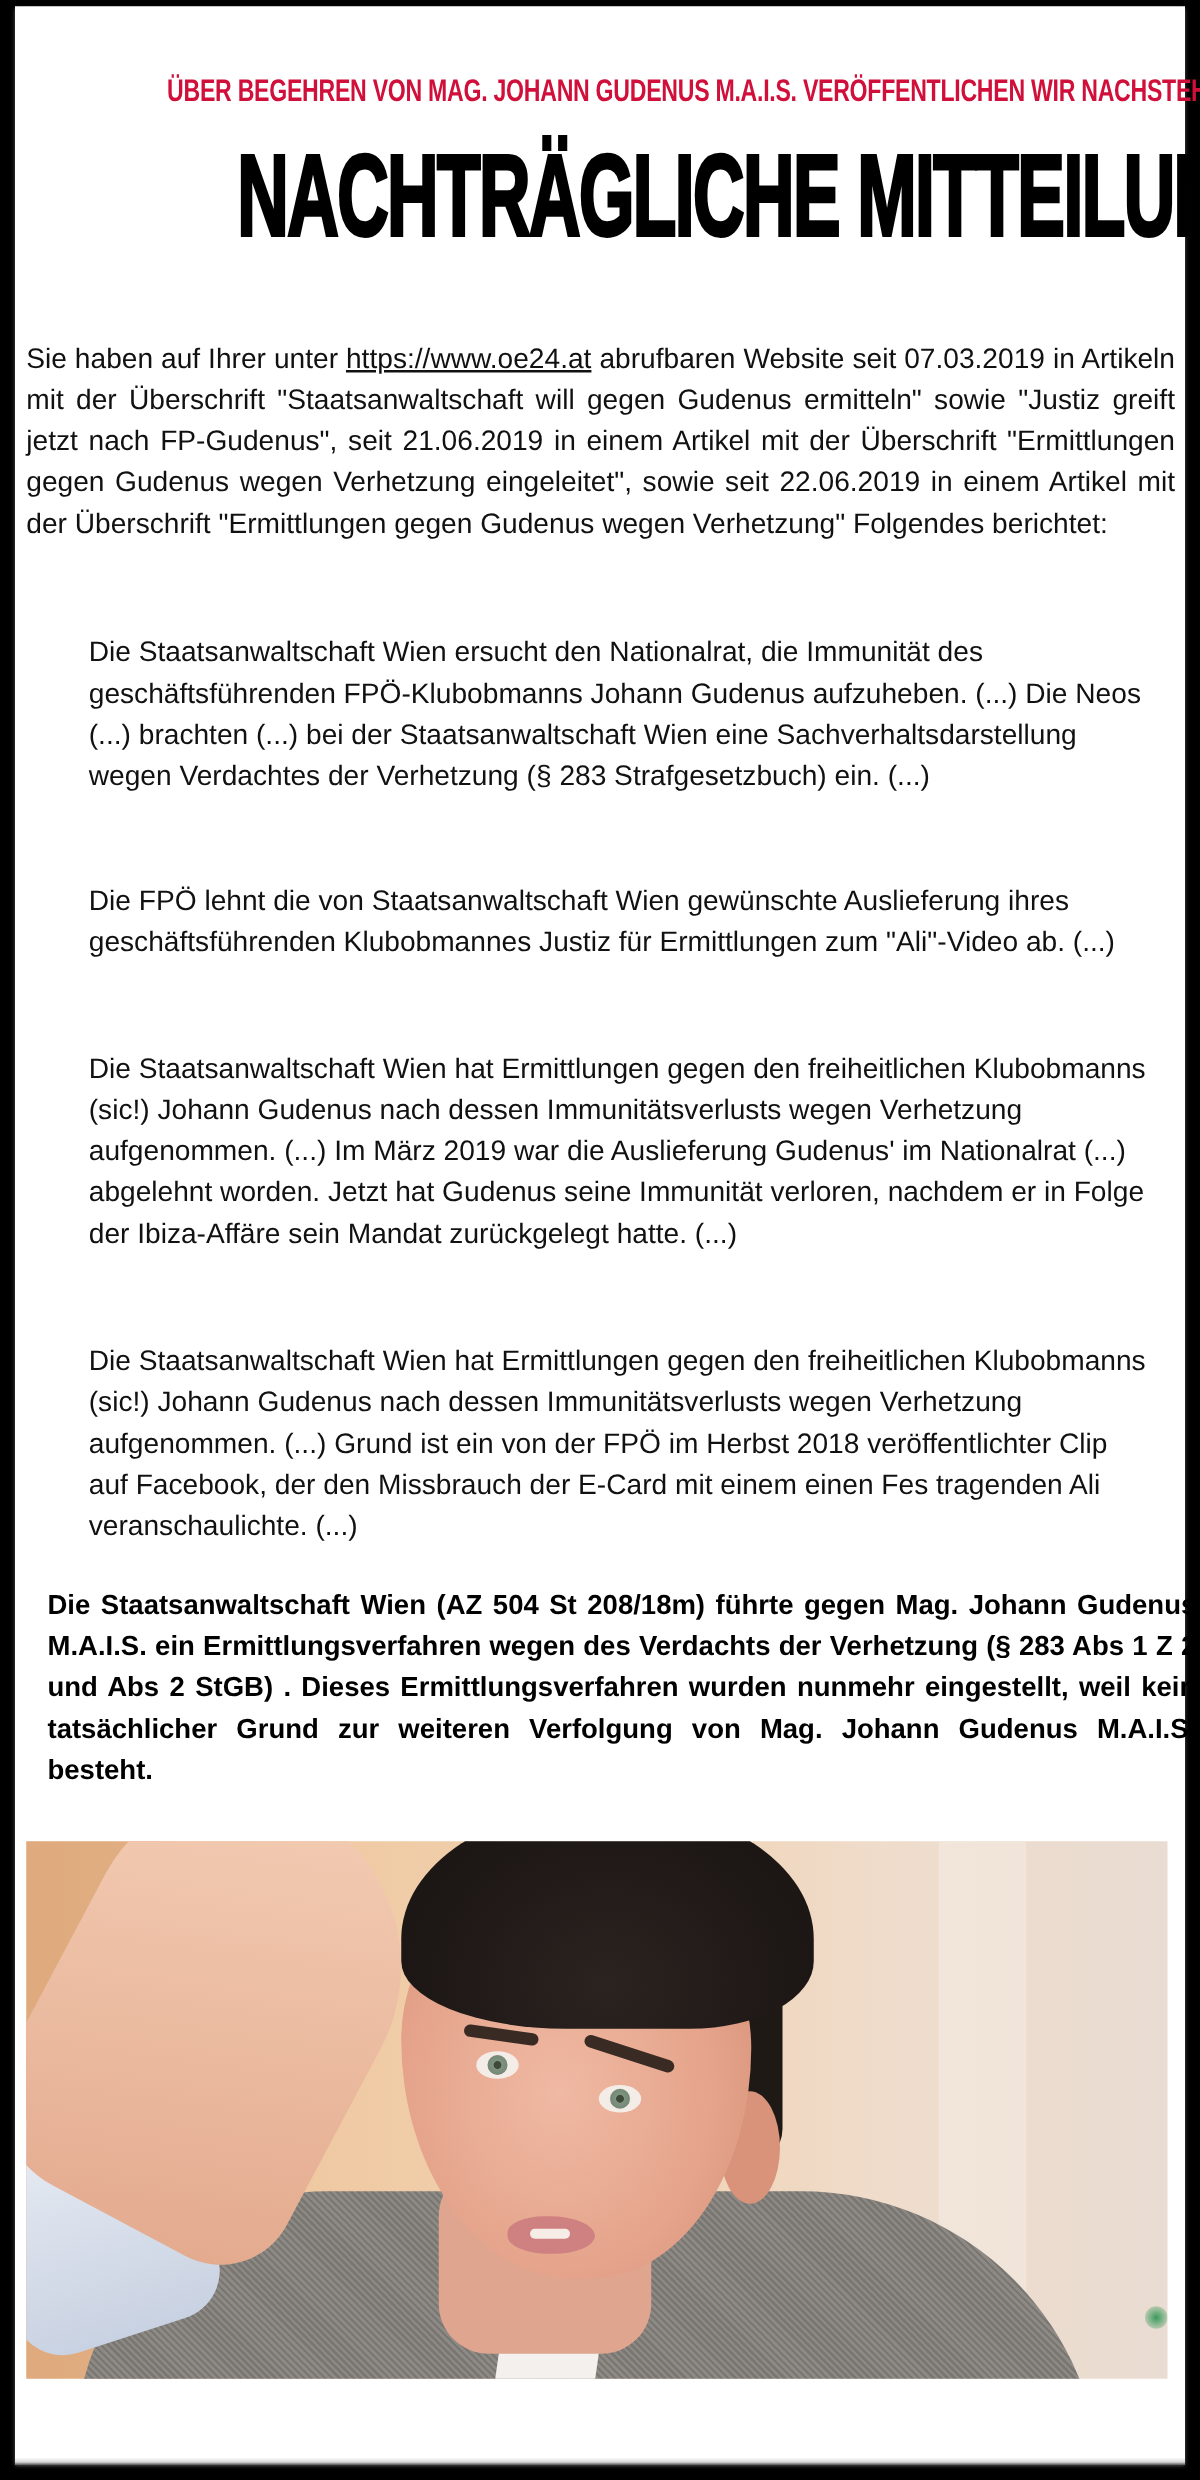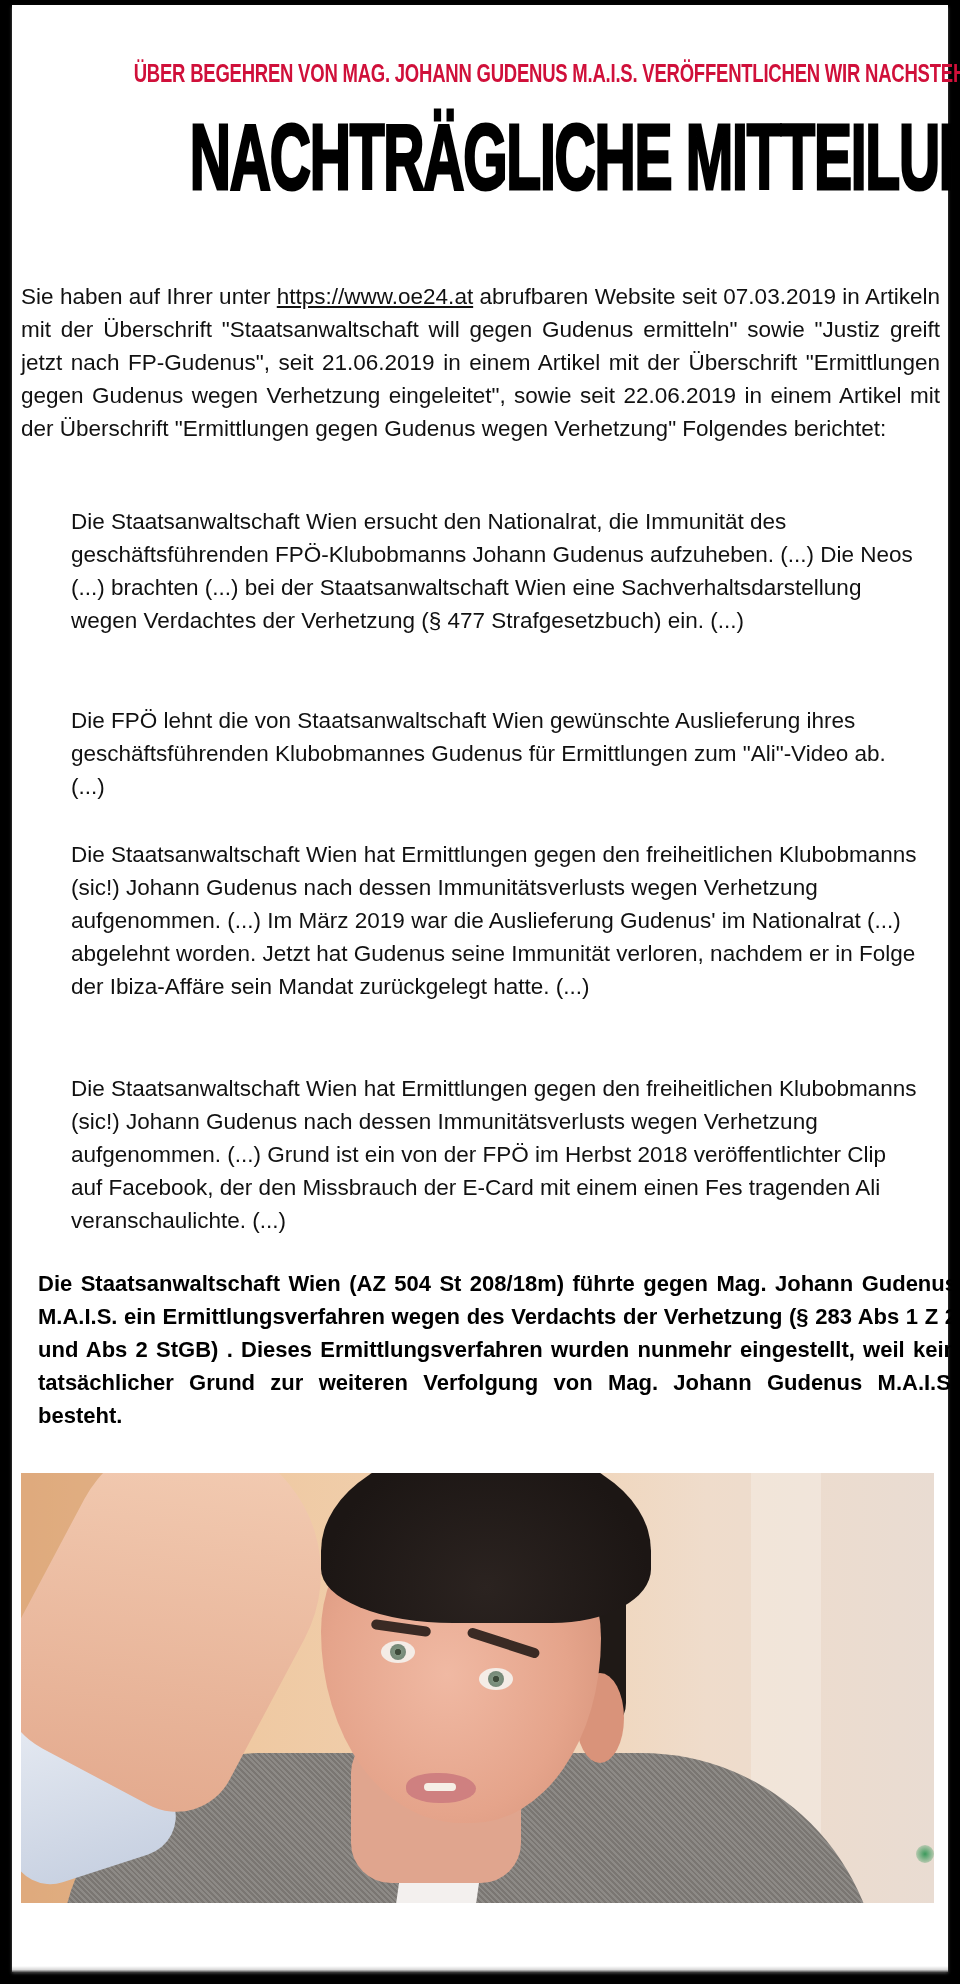--- a/index.html
+++ b/index.html
@@ -45,21 +45,21 @@
       font-size: 92px;
       line-height: 100px;
       letter-spacing: -2px;
       transform: scaleX(0.62);
       transform-origin: center;
       white-space: nowrap;
       -webkit-text-stroke: 3px #000;
     }
     .intro {
       position: absolute;
-      left: 9px; top: 275px; width: 919px;
+      left: 9px; top: 265px; width: 919px;
       font-family: "Liberation Sans", sans-serif;
       font-size: 22.5px;
       line-height: 33px;
       color: #111;
       text-align: justify;
       margin: 0;
     }
     .intro a { color: #111; text-decoration: underline; }
     .quote {
       position: absolute;
@@ -186,22 +186,22 @@
 <body>
 
 <div class="card">
 
   <div class="subhead" style="color: rgb(208, 16, 58);">ÜBER BEGEHREN VON MAG. JOHANN GUDENUS M.A.I.S. VERÖFFENTLICHEN WIR NACHSTEHENDE</div>
 
   <div class="title">NACHTRÄGLICHE MITTEILUNG:</div>
 
   <p class="intro"><span>Sie haben auf Ihrer unter </span><a>https://www.oe24.at</a><span> abrufbaren Website seit 07.03.2019 in Artikeln mit der Überschrift "Staatsanwaltschaft will gegen Gude­nus ermitteln" sowie "Justiz greift jetzt nach FP-Gudenus", seit 21.06.2019 in einem Artikel mit der Überschrift "Ermittlungen gegen Gudenus wegen Verhet­zung eingeleitet", sowie seit 22.06.2019 in einem Artikel mit der Überschrift "Ermittlungen gegen Gudenus wegen Verhetzung" Folgendes berichtet:</span></p>
 
-  <p class="quote q1">Die Staatsanwaltschaft Wien ersucht den Nationalrat, die Immunität     des geschäftsführenden FPÖ-Klubobmanns Johann Gudenus aufzuheben. (...) Die Neos (...) brachten (...) bei der Staatsanwaltschaft Wien eine Sachver­haltsdarstellung wegen Verdachtes der Verhetzung (§ 477 Strafgesetz­buch) ein. (...)</p>
-  <p class="quote q2">Die FPÖ lehnt die von Staatsanwaltschaft Wien gewünschte Auslieferung ihres geschäftsführenden Klubobmannes Gudenus für Ermittlungen zum "Ali"-Video ab. (...)</p>
+  <p class="quote q1">Die Staatsanwaltschaft Wien ersucht den Nationalrat, die Immunität     des geschäftsführenden FPÖ-Klubobmanns Johann Gudenus aufzuheben. (...) Die Neos (...) brachten (...) bei der Staatsanwaltschaft Wien eine Sachver­haltsdarstellung wegen Verdachtes der Verhetzung (§ 283 Strafgesetz­buch) ein. (...)</p>
+  <p class="quote q2">Die FPÖ lehnt die von Staatsanwaltschaft Wien gewünschte Auslieferung ihres geschäftsführenden Klubobmannes Justiz für Ermittlungen zum "Ali"-Video ab. (...)</p>
   <p class="quote q3">Die Staatsanwaltschaft Wien hat Ermittlungen gegen den freiheitlichen Klubobmanns (sic!) Johann Gudenus nach dessen Immunitätsverlusts wegen Verhetzung aufgenommen. (...) Im März 2019 war die Auslieferung Gudenus' im Nationalrat (...) abgelehnt worden. Jetzt hat Gudenus seine Immunität verloren, nachdem er in Folge der Ibiza-Affäre sein Mandat zurückgelegt hatte. (...)</p>
   <p class="quote q4">Die Staatsanwaltschaft Wien hat Ermittlungen gegen den freiheitlichen Klubobmanns (sic!) Johann Gudenus nach dessen Immunitätsverlusts wegen Verhetzung aufgenommen. (...) Grund ist ein von der FPÖ im Herbst 2018 veröffentlichter Clip auf Facebook, der den Missbrauch der E-Card mit einem einen Fes tragenden Ali veranschaulichte. (...)</p>
 
   <p class="closing">Die Staatsanwaltschaft Wien (AZ 504 St 208/18m) führte gegen Mag. Johann Gudenus M.A.I.S. ein Ermittlungsverfahren wegen des Verdachts der Verhetzung (§ 283 Abs 1 Z 2 und Abs 2 StGB) . Dieses Ermittlungsverfahren wurden nunmehr eingestellt, weil kein tatsächlicher Grund zur weiteren Verfolgung von Mag. Johann Gudenus M.A.I.S. besteht.</p>
 
   <div class="photo" role="img" aria-label="Portrait photo of a man in a grey jacket gesturing with raised hand">
     <div class="bg-stripe" style="left:0;width:120px;background:rgba(210,150,100,0.35)"></div>
     <div class="bg-stripe" style="left:730px;width:70px;background:rgba(255,255,255,0.25)"></div>
     <div class="jacket"></div>
     <div class="shirt"></div>

